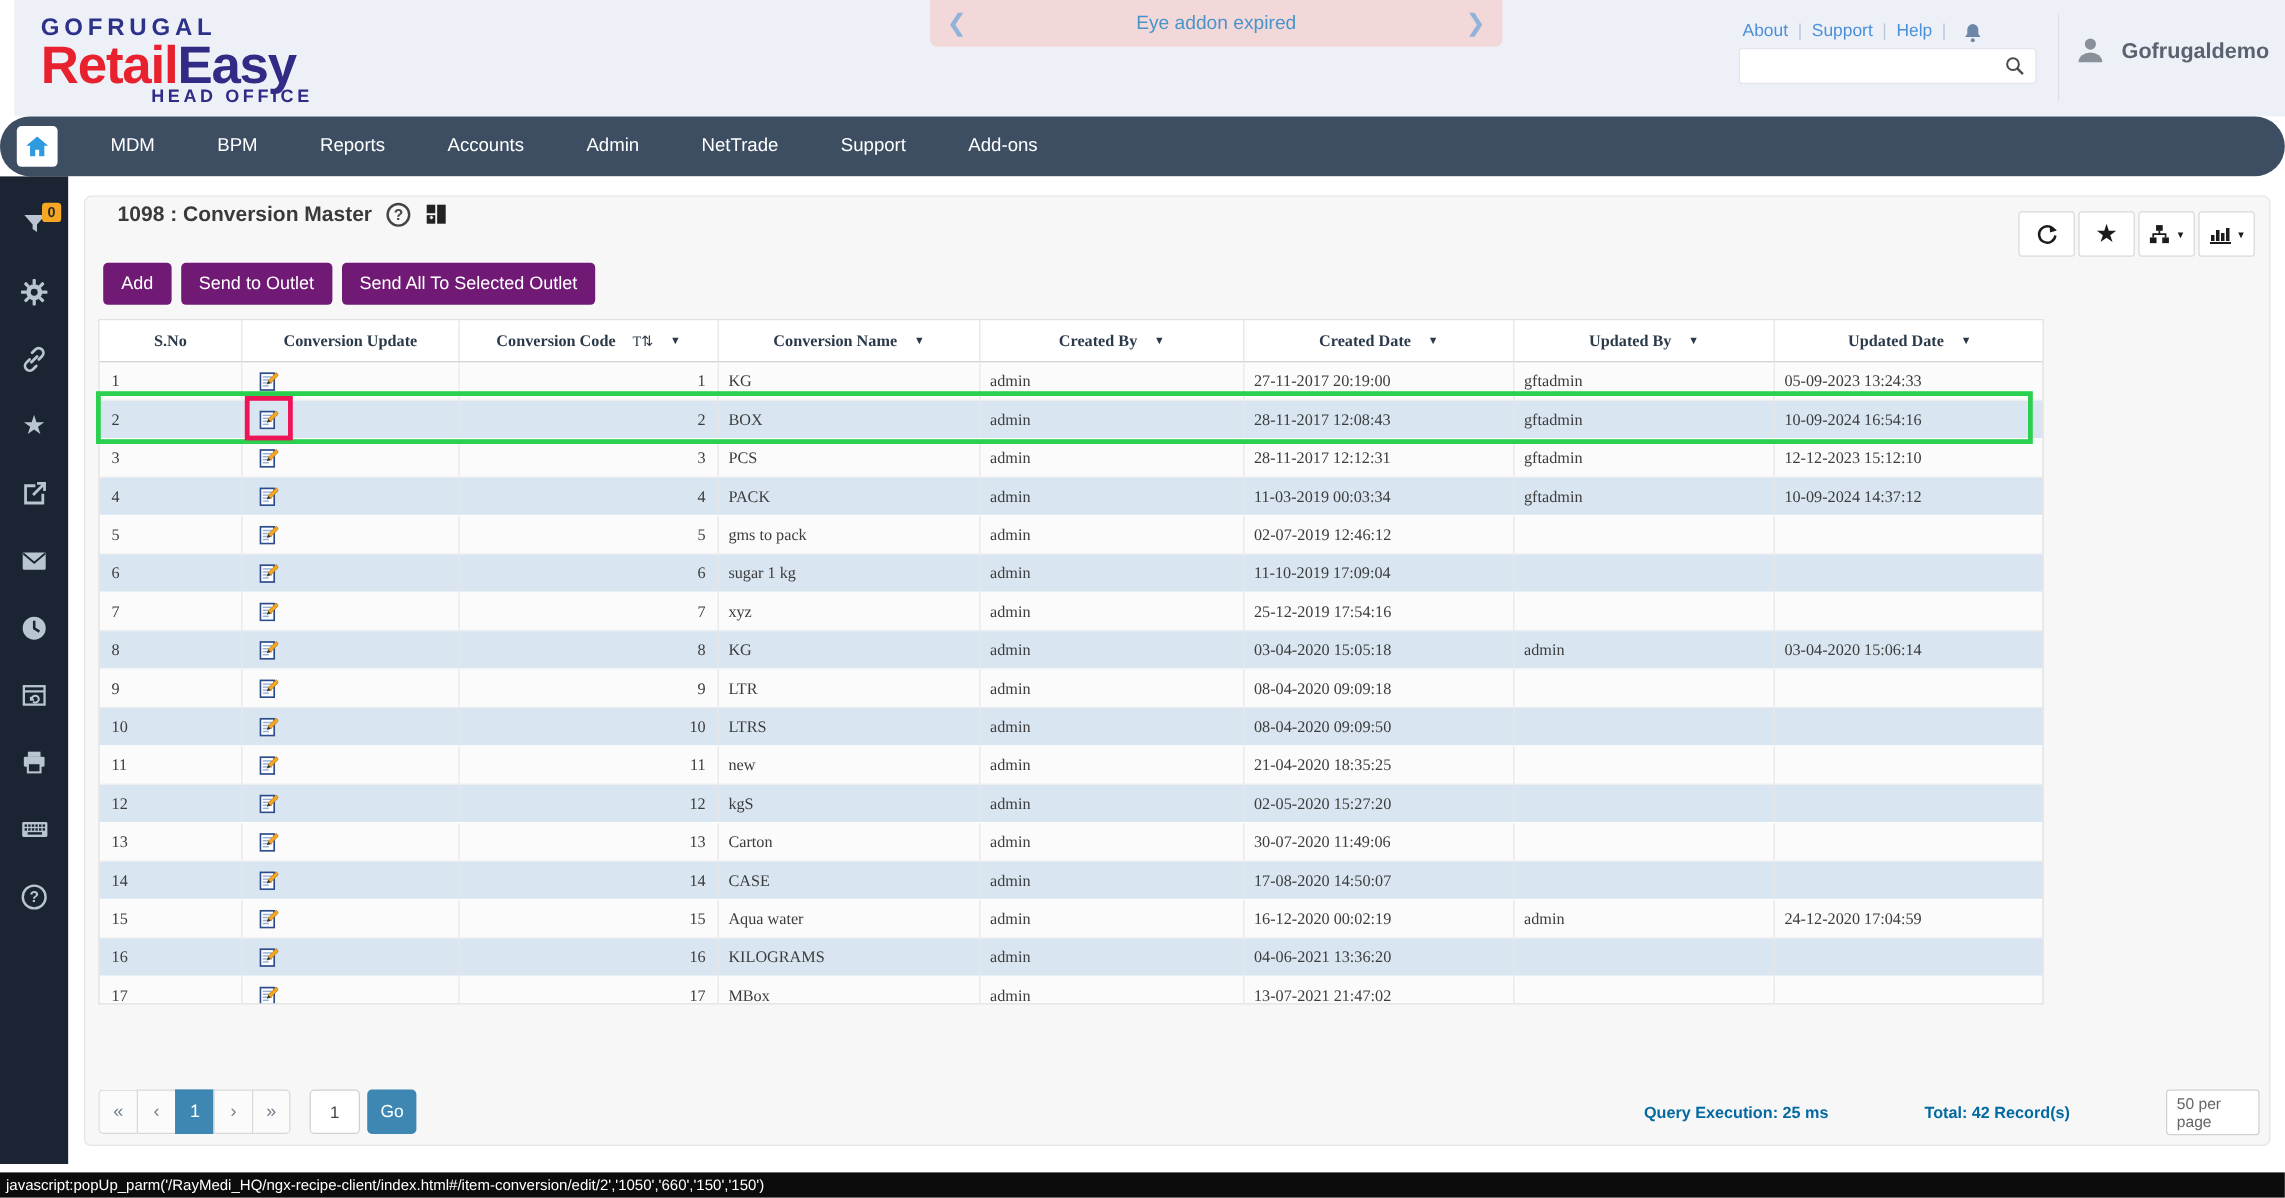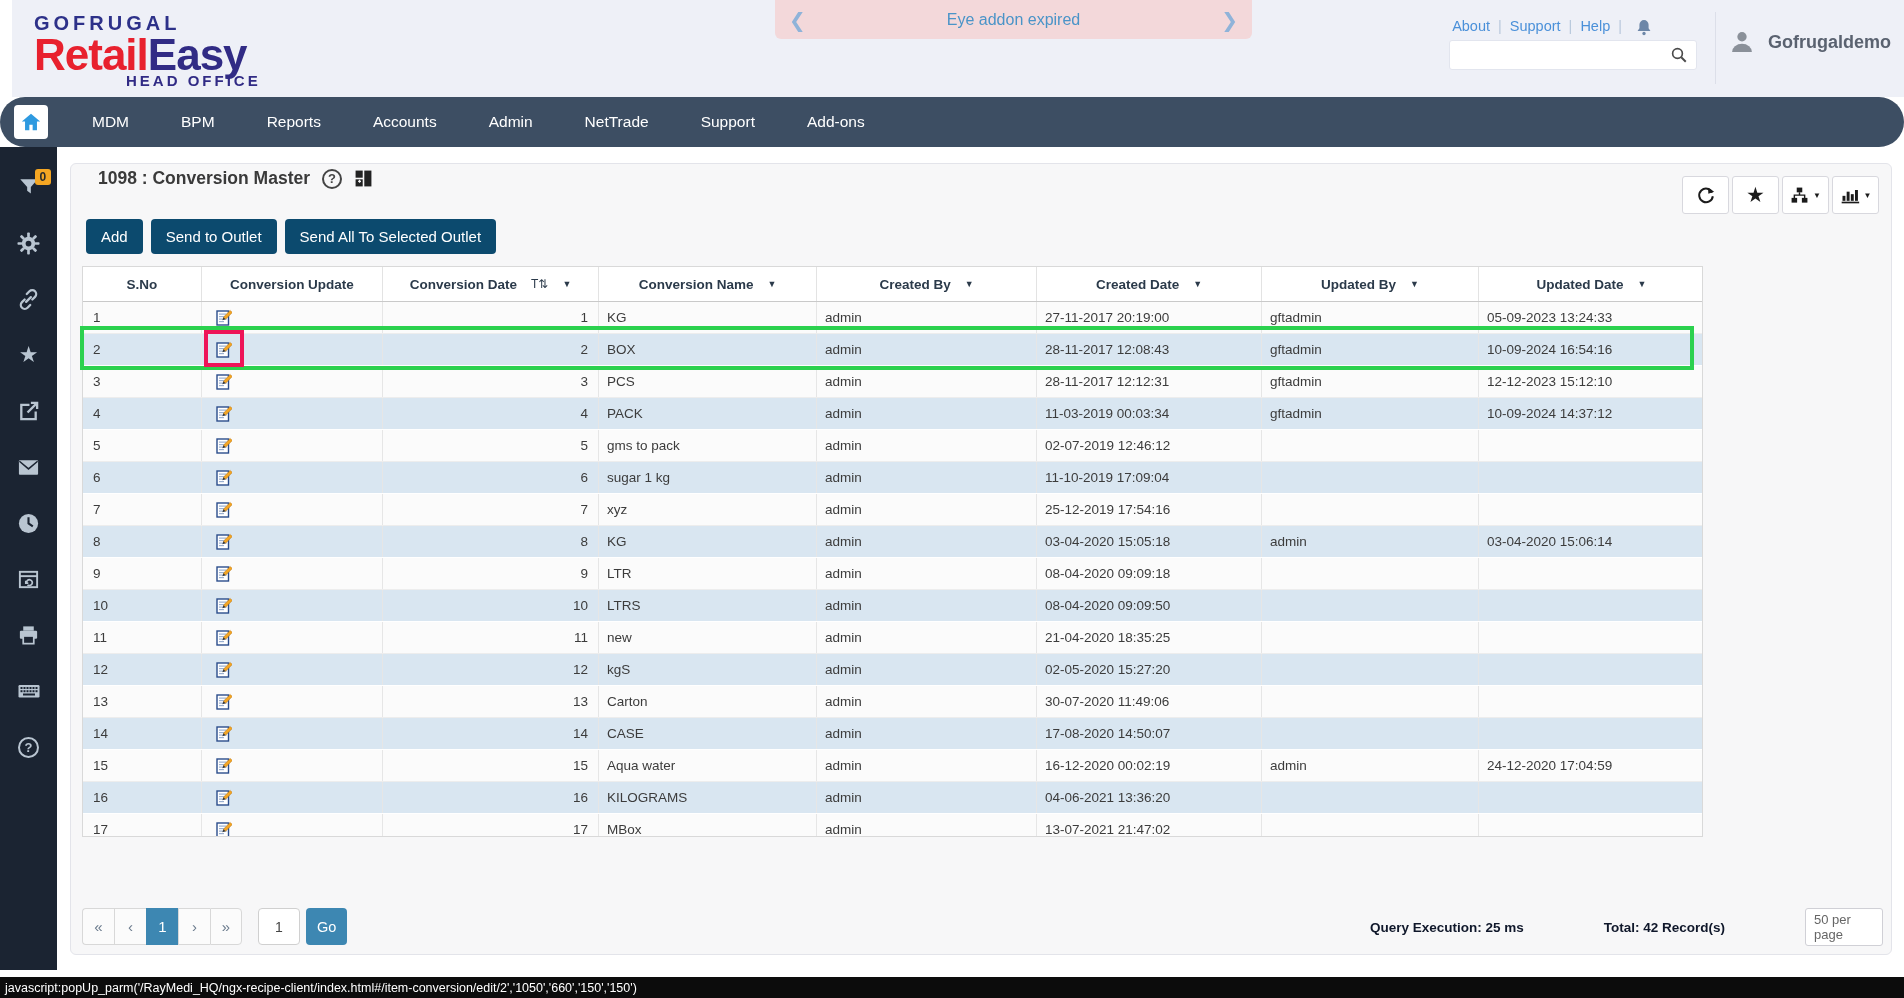--- a/index.html
+++ b/index.html
@@ -60,25 +60,25 @@
   #page-title { font-size:17.5px; font-weight:600; color:#3a3a3a; }
   .tcircle { width:20px; height:20px; border:2px solid #444; border-radius:50%; color:#444; font-size:13px;
     font-weight:700; display:flex; align-items:center; justify-content:center; cursor:pointer; }
 
   #toolbar { position:absolute; top:12px; right:12px; display:flex; gap:3px; }
   .tool-btn { width:47px; height:38px; background:#fff; border:1px solid #d8d8de; border-radius:3px;
     display:flex; align-items:center; justify-content:center; gap:4px; cursor:pointer; color:#1b1b1b; }
   .tool-btn .caret { font-size:8px; color:#1b1b1b; }
 
   #actions-row { position:absolute; left:15px; top:55px; display:flex; gap:8px; }
-  .action-btn { background:#0c4a6e; color:#fff; border:none; border-radius:4px; height:35px; padding:0 15px;
+  .action-btn { background:#701a75; color:#fff; border:none; border-radius:4px; height:35px; padding:0 15px;
     font-size:15px; font-family:inherit; cursor:pointer; }
 
   
-  #table { position:absolute; left:11px; top:102px; width:1621px; background:#fff; border:1px solid #d9d9d9; }
+  #table { position:absolute; left:11px; top:102px; width:1621px; background:#fff; border:1px solid #d9d9d9;font-family:Liberation Serif, serif; }
   .trow, #thead, #nettotal-row { display:grid;
     grid-template-columns:119px 181px 216px 218px 220px 225px 217px 225px; }
   #thead { height:35px; border-bottom:1px solid #c9c9c9; background:#fff; }
   .th { display:flex; align-items:center; justify-content:center; gap:14px; font-size:13.5px; font-weight:700;
     color:#2b3a4a; border-right:1px solid #e3e3e3; cursor:pointer; }
   .th:last-child { border-right:none; }
   .th .caret { font-size:9px; color:#2b3a4a; }
   .th .sortg { font-size:12px; font-weight:400; }
   #tbody { height:534px; overflow:hidden; }
   .trow { height:32px; background:#fbfbfb; border-bottom:1px solid #ededed; }
@@ -106,21 +106,21 @@
     color:#6b7b8d; font-size:15px; display:flex; align-items:center; justify-content:center; cursor:pointer; }
   .pg-btn:first-child { border-radius:4px 0 0 4px; }
   .pg-btn.last { border-right:1px solid #d8d8d8; border-radius:0 4px 4px 0; }
   .pg-btn.active { background:#3d87b2; color:#fff; border-color:#3d87b2; }
   #goto-input { width:42px; height:37px; margin-left:16px; border:1px solid #d0d0d0; border-radius:4px;
     text-align:center; font-size:14px; color:#444; outline:none; }
   #go-btn { height:37px; margin-left:6px; background:#3d87b2; color:#fff; border:none; border-radius:4px;
     padding:0 11px; font-size:14.5px; font-family:inherit; cursor:pointer; }
 
   #footer-info { position:absolute; top:744px; right:8px; height:38px; display:flex; align-items:center; gap:80px; }
-  .finfo { font-size:13.5px; font-weight:700; color:#0f172a; }
+  .finfo { font-size:13.5px; font-weight:700; color:#0369a1; }
   #per-page { width:78px; height:38px; background:#fff; border:1px solid #d0d0d6; border-radius:3px;
     display:flex; align-items:center; padding-left:8px; font-size:13px; color:#666; cursor:pointer; font-weight:400; }
 
   
   #statusbar { position:absolute; left:0; top:977px; width:1904px; height:21px; background:#0c0c0c;
     color:#fff; font-size:12.5px; display:flex; align-items:center; padding-left:5px; }
 
   svg { display:block; }
 </style>
 </head>
@@ -342,21 +342,21 @@
 
   <div id="table">
     <div id="thead">
         <div class="th">
           <span>S.No</span>
         </div>
         <div class="th">
           <span>Conversion Update</span>
         </div>
         <div class="th">
-          <span>Conversion Date</span>
+          <span>Conversion Code</span>
           <span class="sortg">T⇅</span>
           <span class="caret">▼</span>
         </div>
         <div class="th">
           <span>Conversion Name</span>
           <span class="caret">▼</span>
         </div>
         <div class="th">
           <span>Created By</span>
           <span class="caret">▼</span>

